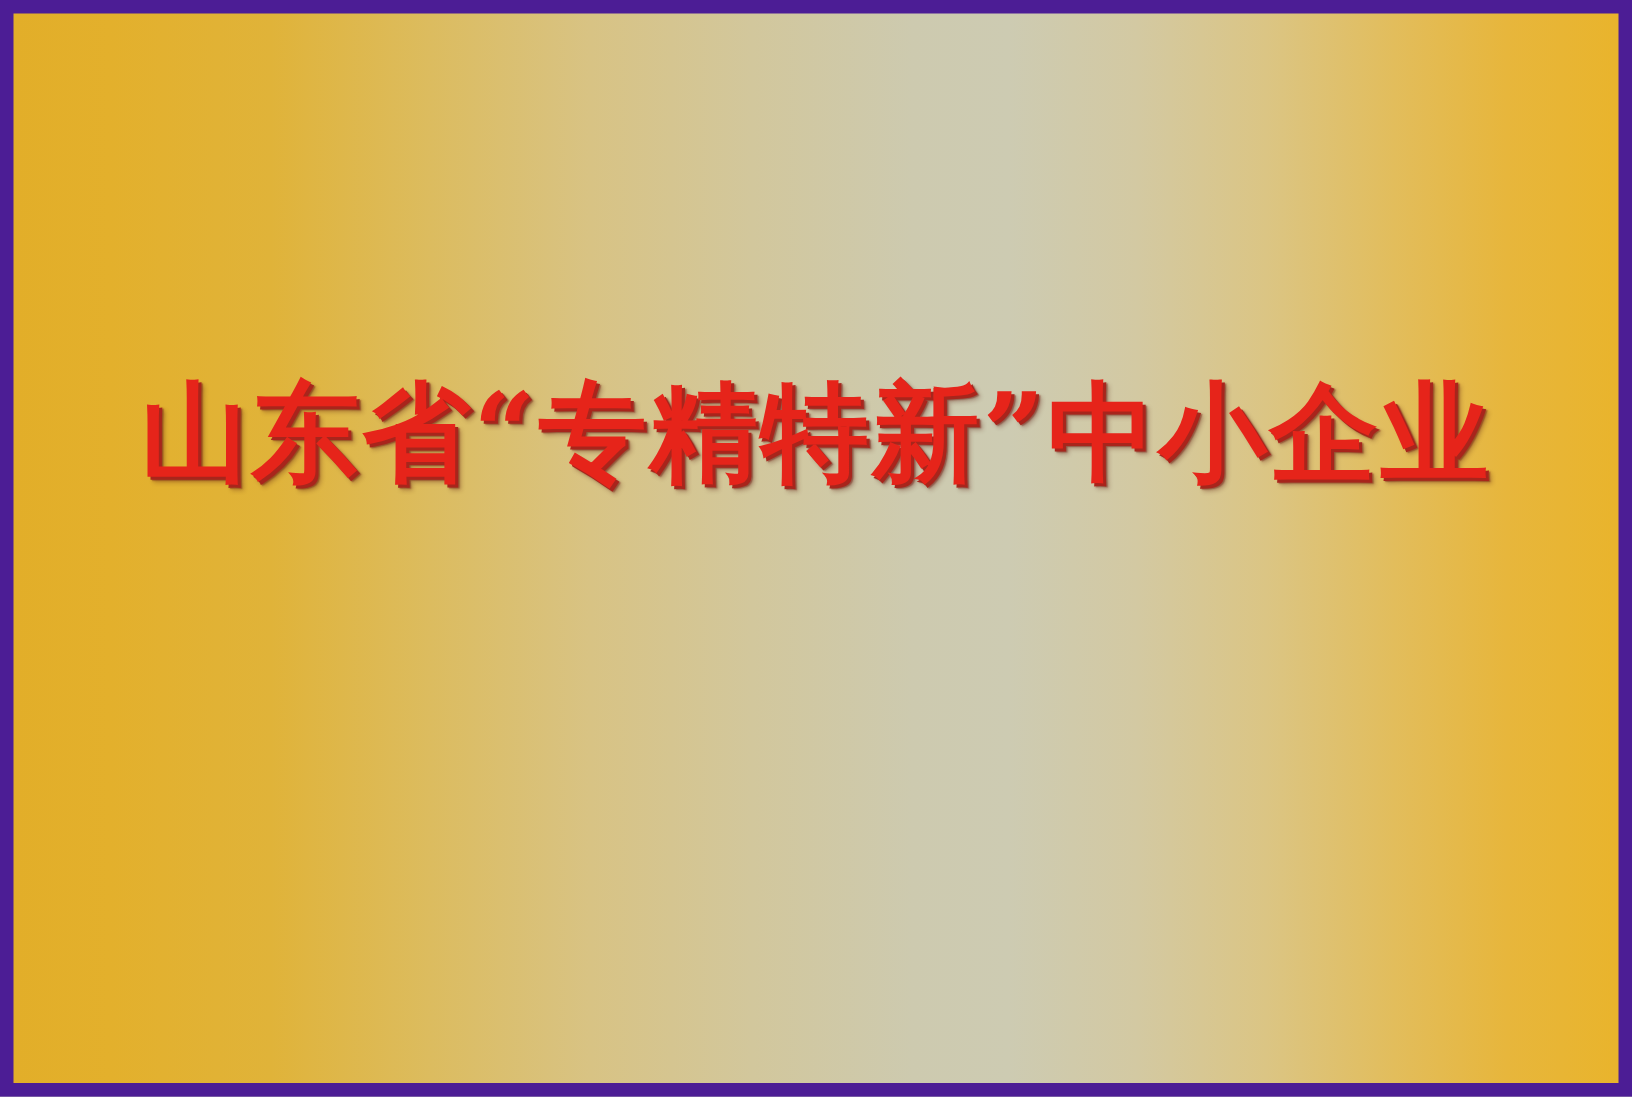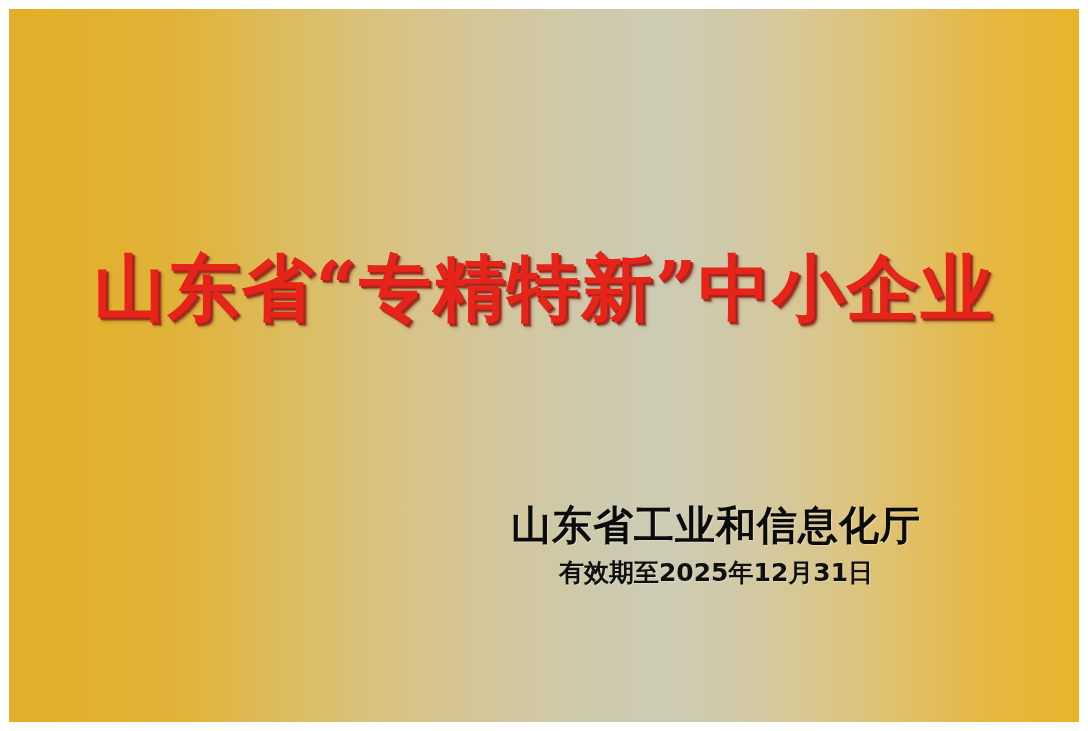--- a/index.html
+++ b/index.html
@@ -14,21 +14,21 @@
     overflow: hidden;
     font-family: "Liberation Sans", sans-serif;
   }
 
   #plaque-frame {
     position: absolute;
     left: 0;
     top: 0;
     width: 1088px;
     height: 731px;
-    background: #ffffff;
+    background: #4c1d95;
     box-sizing: border-box;
   }
 
   #plaque {
     position: absolute;
     left: 9px;
     top: 9px;
     width: 1070px;
     height: 713px;
     box-sizing: border-box;
@@ -106,19 +106,15 @@
 </head>
 <body>
 
 <div id="plaque-frame">
   <div id="plaque">
 
     <div id="title-block">
       <div id="main-title">山东省“专精特新”中小企业</div>
     </div>
 
-    <div id="issuer-block">
-      <div id="issuer-name">山东省工业和信息化厅</div>
-      <div id="validity-date">有效期至2025年12月31日</div>
-    </div>
 
   </div>
 </div>
 
 </body></html>

